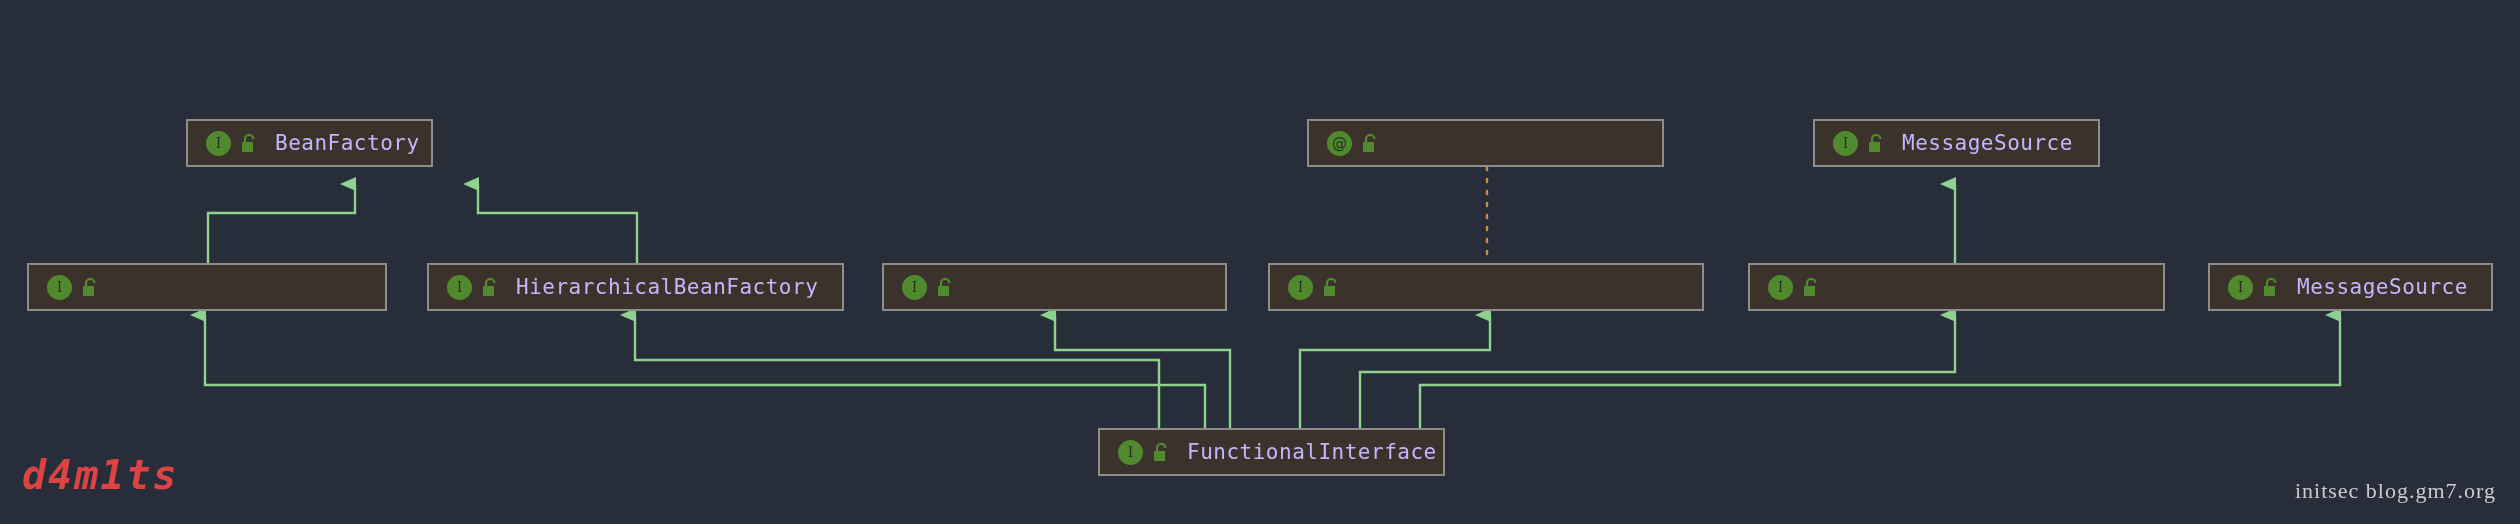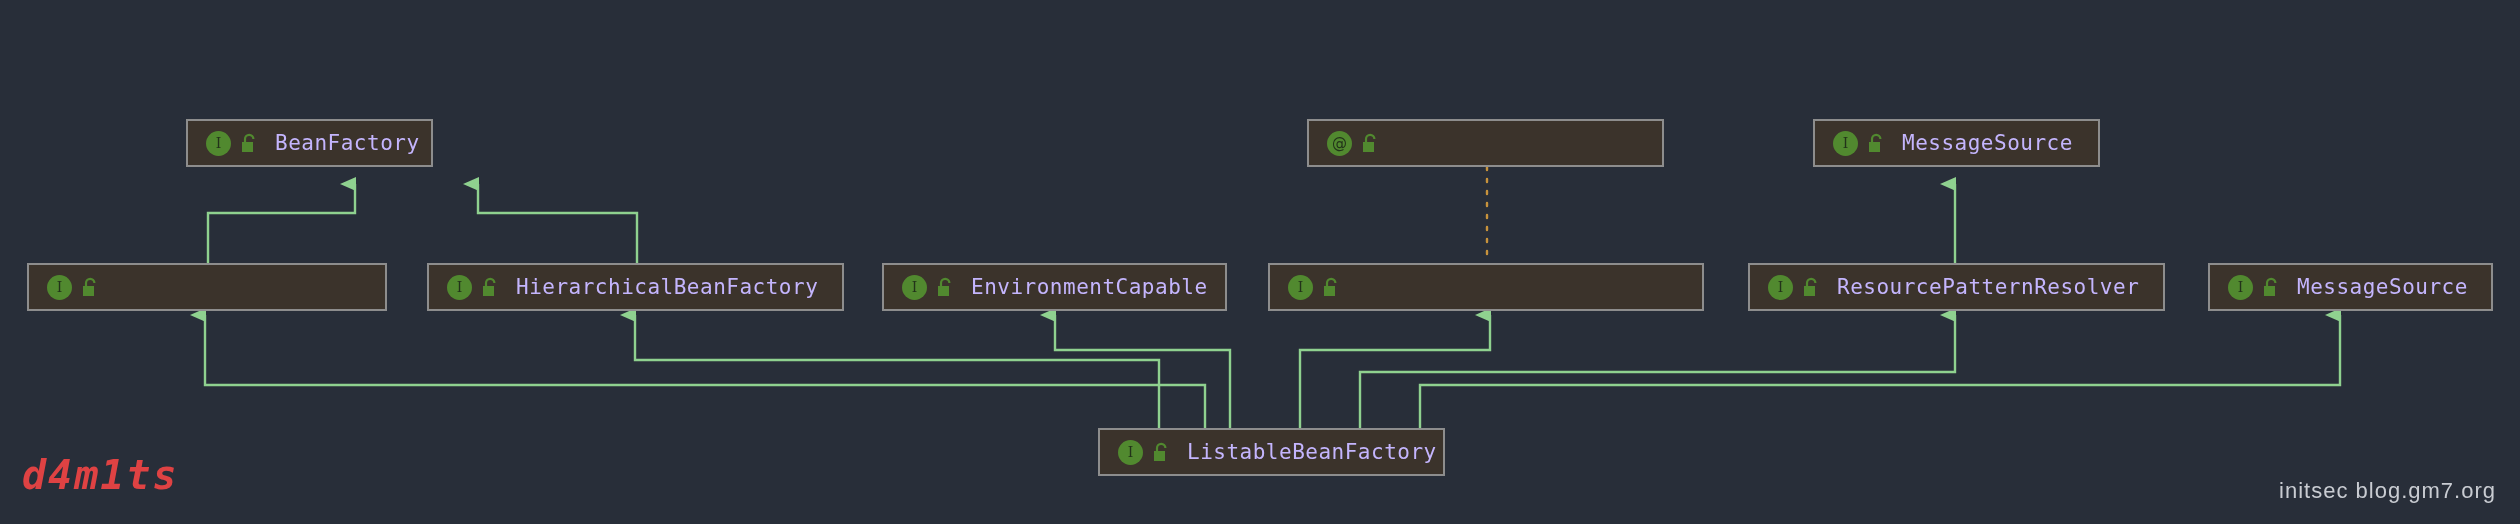--- a/index.html
+++ b/index.html
@@ -55,21 +55,21 @@
     font-family:"DejaVu Sans Mono","Liberation Mono",monospace;
     opacity:.92;
     user-select:none;
   }
   .credit{
     position:absolute;
     right:24px;top:478px;
     color:#c9ccd2;
     font-size:22px;
     letter-spacing:1px;
-    font-family:Liberation Sans, sans-serif;
+    font-family:Liberation Serif, serif;
   }
 </style>
 </head>
 <body>
 
 <div id="diagram">
 
   <svg class="wires" viewBox="0 0 2520 524" xmlns="http://www.w3.org/2000/svg">
     <defs>
       <marker id="arrow" markerWidth="14" markerHeight="16" refX="7" refY="15" orient="auto" markerUnits="userSpaceOnUse">
@@ -158,42 +158,40 @@
   </div>
 
   <div class="node" style="left:882px;top:263px;width:345px;">
     <span class="iconwrap">
       <span class="type-icon">I</span>
       <svg class="lock-icon" viewBox="0 0 19 21">
         <path d="M5 9 V6 a4.2 4.2 0 0 1 8.4 0" fill="none" stroke="#51892f" stroke-width="2.2"></path>
         <rect x="2" y="9" width="11" height="10" fill="#51892f"></rect>
       </svg>
     </span>
-    <span class="label">EnvironmentCapable</span>
   </div>
 
   <div class="node" style="left:1268px;top:263px;width:436px;">
     <span class="iconwrap">
       <span class="type-icon">I</span>
       <svg class="lock-icon" viewBox="0 0 19 21">
         <path d="M5 9 V6 a4.2 4.2 0 0 1 8.4 0" fill="none" stroke="#51892f" stroke-width="2.2"></path>
         <rect x="2" y="9" width="11" height="10" fill="#51892f"></rect>
       </svg>
     </span>
   </div>
 
   <div class="node" style="left:1748px;top:263px;width:417px;">
     <span class="iconwrap">
       <span class="type-icon">I</span>
       <svg class="lock-icon" viewBox="0 0 19 21">
         <path d="M5 9 V6 a4.2 4.2 0 0 1 8.4 0" fill="none" stroke="#51892f" stroke-width="2.2"></path>
         <rect x="2" y="9" width="11" height="10" fill="#51892f"></rect>
       </svg>
     </span>
-    <span class="label">ResourcePatternResolver</span>
   </div>
 
   <div class="node" style="left:2208px;top:263px;width:285px;">
     <span class="iconwrap">
       <span class="type-icon">I</span>
       <svg class="lock-icon" viewBox="0 0 19 21">
         <path d="M5 9 V6 a4.2 4.2 0 0 1 8.4 0" fill="none" stroke="#51892f" stroke-width="2.2"></path>
         <rect x="2" y="9" width="11" height="10" fill="#51892f"></rect>
       </svg>
     </span>
@@ -201,19 +199,19 @@
   </div>
 
   <div class="node" style="left:1098px;top:428px;width:347px;">
     <span class="iconwrap">
       <span class="type-icon">I</span>
       <svg class="lock-icon" viewBox="0 0 19 21">
         <path d="M5 9 V6 a4.2 4.2 0 0 1 8.4 0" fill="none" stroke="#51892f" stroke-width="2.2"></path>
         <rect x="2" y="9" width="11" height="10" fill="#51892f"></rect>
       </svg>
     </span>
-    <span class="label">ListableBeanFactory</span>
+    <span class="label">FunctionalInterface</span>
   </div>
 
   <div class="watermark">d4m1ts</div>
   <div class="credit">initsec blog.gm7.org</div>
 
 </div>
 
 </body></html>

